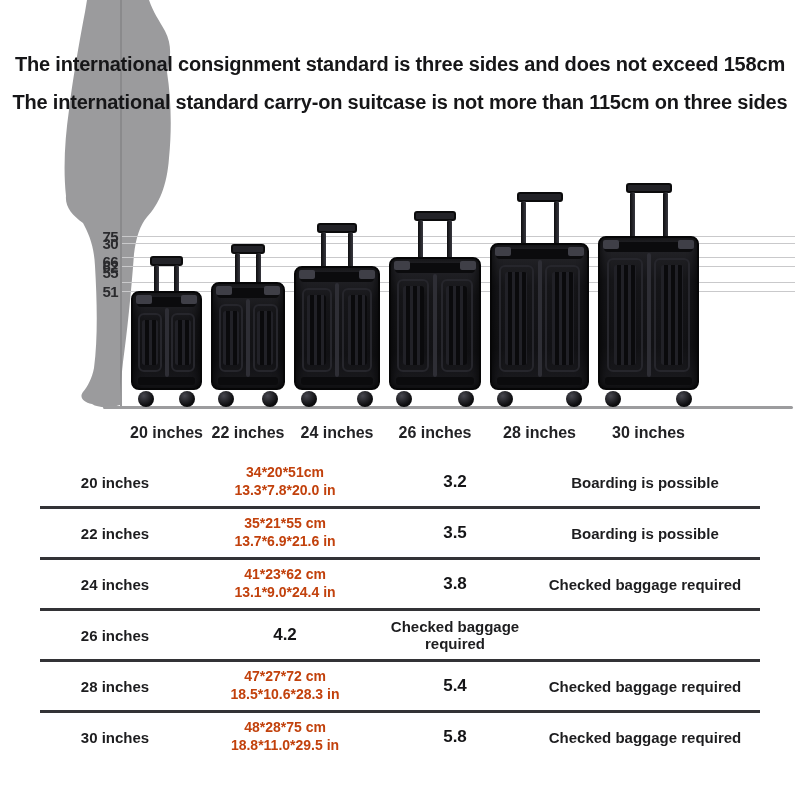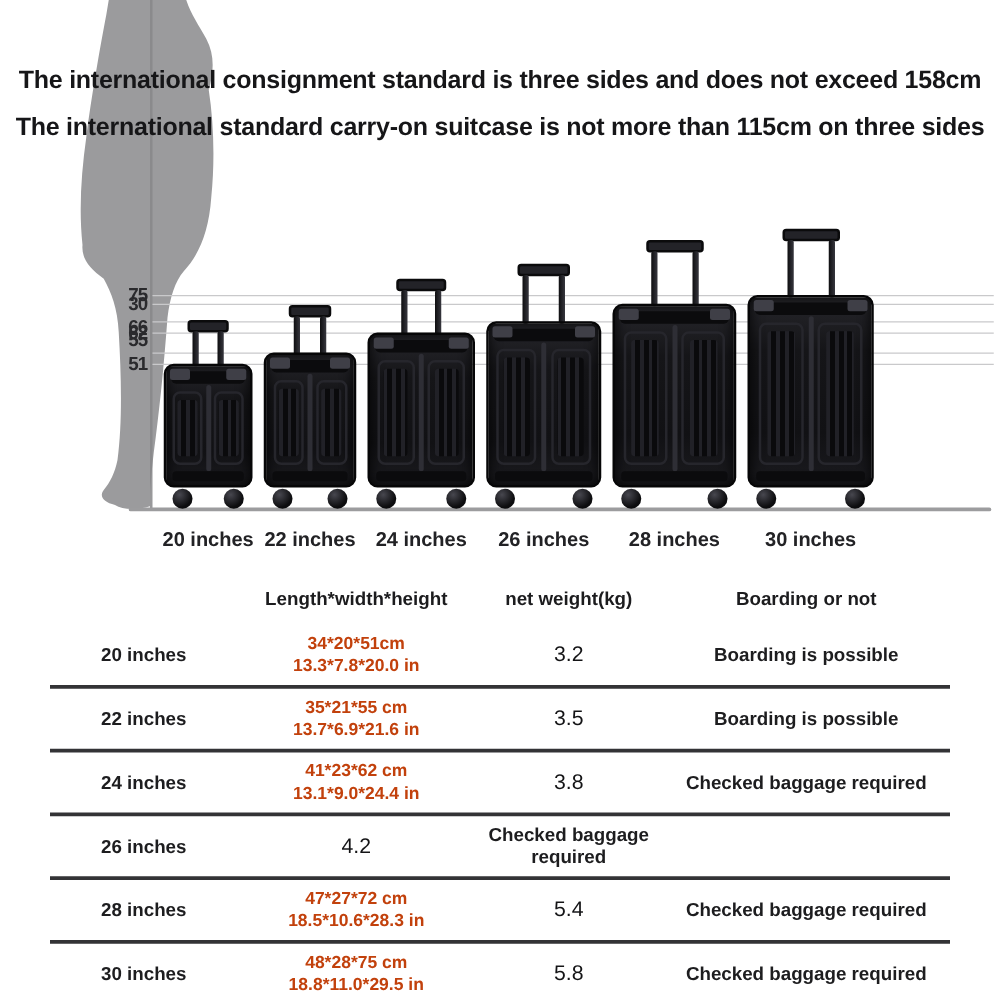--- a/index.html
+++ b/index.html
@@ -44,21 +44,21 @@
   
   .table{position:absolute;left:40px;top:458px;width:720px;}
   .thead,.tr{display:grid;grid-template-columns:150px 190px 150px 230px;align-items:center;}
   .thead{height:42px;}
   .tr{height:48px;}
   .tr.sep{border-bottom:3px solid #333336;}
   .th{text-align:center;font-size:15px;font-weight:700;color:#1c1c1e;}
   .cell{text-align:center;}
   .cell.size{font-size:15px;font-weight:700;color:#1d1d1f;}
   .cell.dims{font-size:14px;font-weight:600;line-height:1.28;color:#c2410c;}
-  .cell.weight{font-size:17px;font-weight:400;color:#141416;}
+  .cell.weight{font-size:17px;font-weight:700;color:#141416;}
   .cell.boarding{font-size:15px;font-weight:700;color:#1d1d1f;}
 </style>
 </head>
 <body>
 
 <div class="stage">
 
   <svg class="silhouette" width="800" height="801" viewBox="0 0 800 801">
     <path id="sil-path" fill="#9b9b9d" d="M 87 0 L 149 0
       C 153 12 159 20 165 31 C 172 44 171 58 167 72
@@ -230,26 +230,20 @@
       <div class="case-label" style="left: 337px;">24 inches</div>
       <div class="case-label" style="left: 435px;">26 inches</div>
       <div class="case-label" style="left: 539.5px;">28 inches</div>
       <div class="case-label" style="left: 648.5px;">30 inches</div>
     </div>
 
   <div class="title t1">The international consignment standard is three sides and does not exceed 158cm</div>
   <div class="title t2">The international standard carry-on suitcase is not more than 115cm on three sides</div>
 
   <div class="table">
-    <div class="thead">
-      <div class="th"></div>
-      <div class="th">Length*width*height</div>
-      <div class="th">net weight(kg)</div>
-      <div class="th">Boarding or not</div>
-    </div>
     <div id="tbody">
         <div class="tr sep">
           <div class="cell size">20 inches</div>
           <div class="cell dims">
             <div>34*20*51cm</div>
             <div>13.3*7.8*20.0 in</div>
           </div>
           <div class="cell weight">3.2</div>
           <div class="cell boarding">Boarding is possible</div>
         </div>

